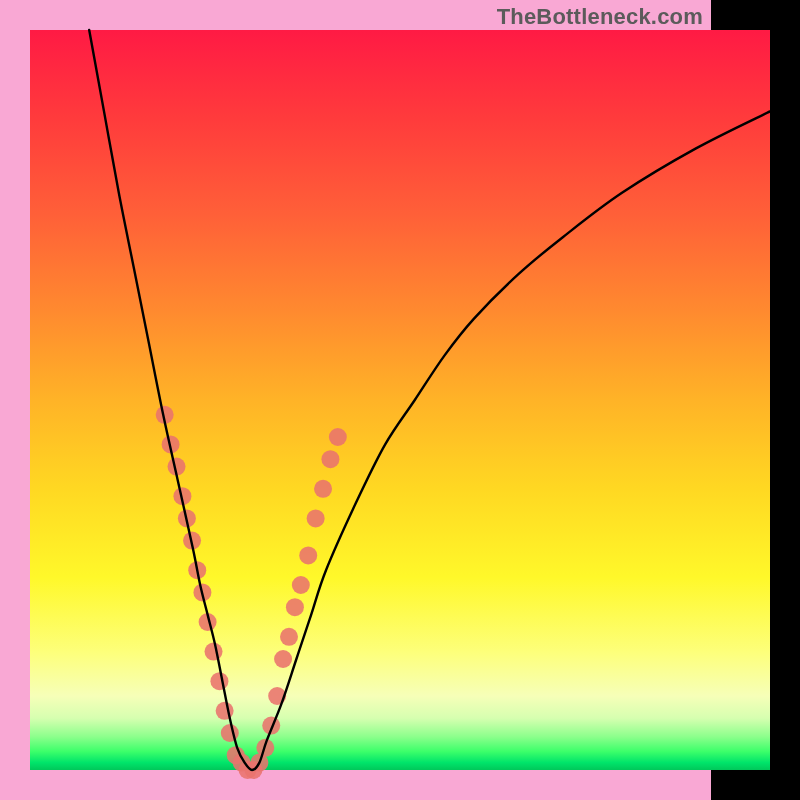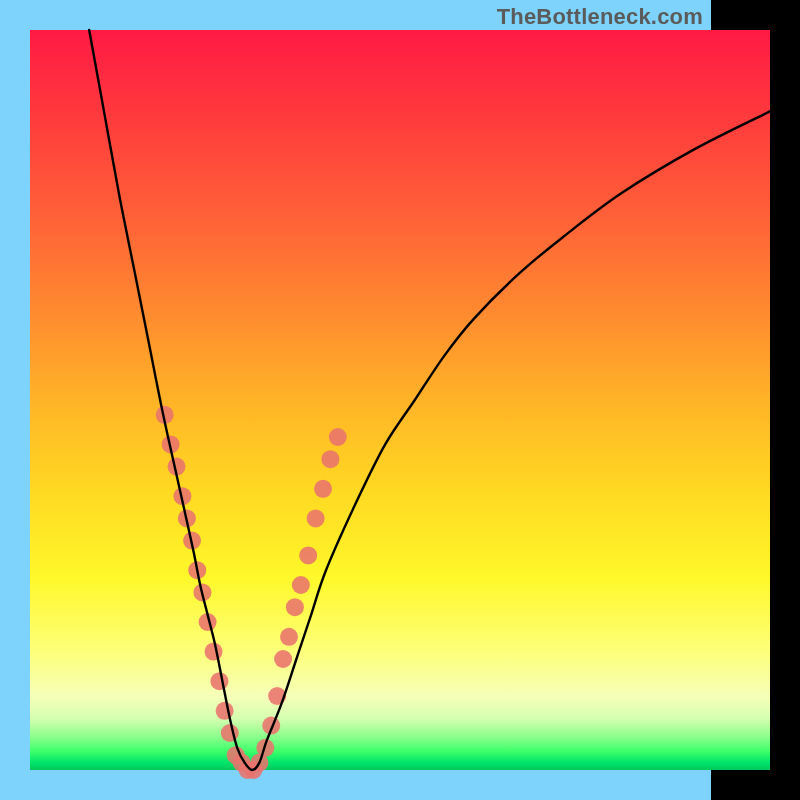--- a/index.html
+++ b/index.html
@@ -1,21 +1,21 @@
 <!DOCTYPE html>
 <html><head>
 <meta charset="utf-8">
 <style>
   * { margin: 0; padding: 0; box-sizing: border-box; }
   html, body { width: 800px; height: 800px; overflow: hidden; background: #000; }
   .frame {
     position: absolute;
     top: 0; left: 0;
     width: 711px; height: 800px;
-    background: #7dd3fc;
+    background: #f9a8d4;
   }
   .plot-area {
     position: absolute;
     left: 30px;
     top: 30px;
     width: 740px;
     height: 740px;
     
     background: linear-gradient(to bottom,
       #ff1a44 0%,

